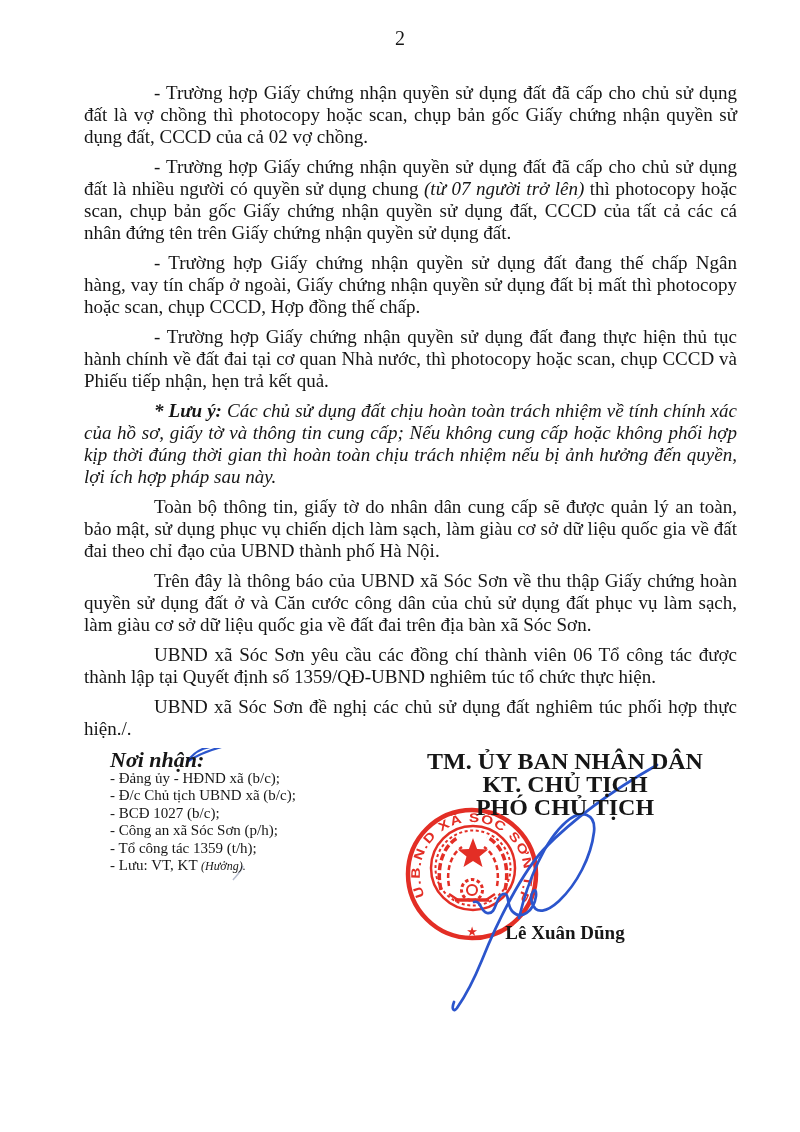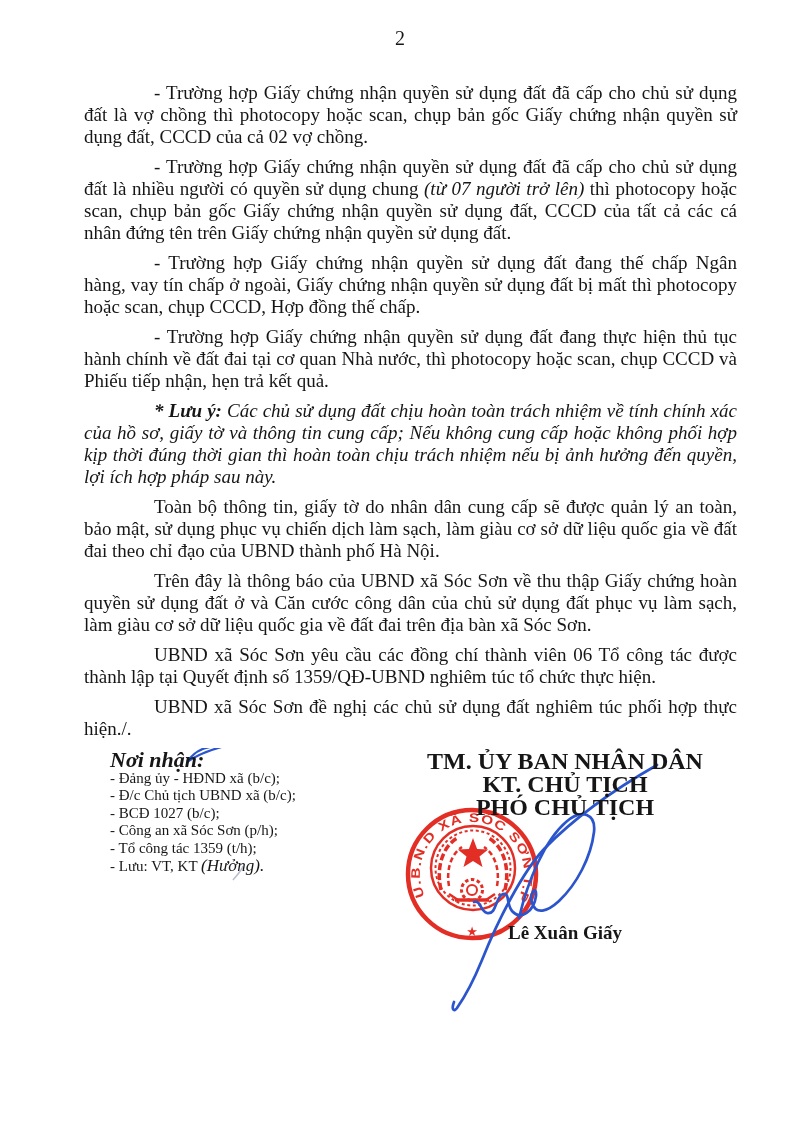--- a/index.html
+++ b/index.html
@@ -26,21 +26,21 @@
     position:absolute;left:0;top:0;width:653px;height:302px;
     pointer-events:none;z-index:1;
   }
   .recipients{
     position:relative;z-index:2;margin-left:26px;width:300px;padding-top:2px;
   }
   .recipients-label{
     font-weight:bold;font-style:italic;font-size:22px;line-height:20px;
   }
   .rline{font-size:15px;line-height:17.4px;}
-  .small-note{font-size:17px;font-style:italic;}
+  .small-note{font-size:12px;font-style:italic;}
   .sign-col{
     position:absolute;left:316px;top:2px;width:330px;text-align:center;z-index:2;
   }
   .sign-title{font-weight:bold;font-size:24px;line-height:23px;}
   .signer-name{font-weight:bold;font-size:19px;line-height:23px;margin-top:102px;}
 </style>
 </head>
 <body>
 
 <div class="page">
@@ -105,17 +105,17 @@
           <div class="rline"><span>- Công an xã Sóc Sơn (p/h);</span></div>
           <div class="rline"><span>- Tổ công tác 1359 (t/h);</span></div>
           <div class="rline"><span>- Lưu: VT, KT </span><span class="small-note">(Hưởng).</span></div>
         </div>
     </div>
 
     <div class="sign-col">
       <div class="sign-title">TM. ỦY BAN NHÂN DÂN</div>
       <div class="sign-title">KT. CHỦ TỊCH</div>
       <div class="sign-title">PHÓ CHỦ TỊCH</div>
-      <div class="signer-name">Lê Xuân Giấy</div>
+      <div class="signer-name">Lê Xuân Dũng</div>
     </div>
 
   </div>
 </div>
 
 </body></html>

